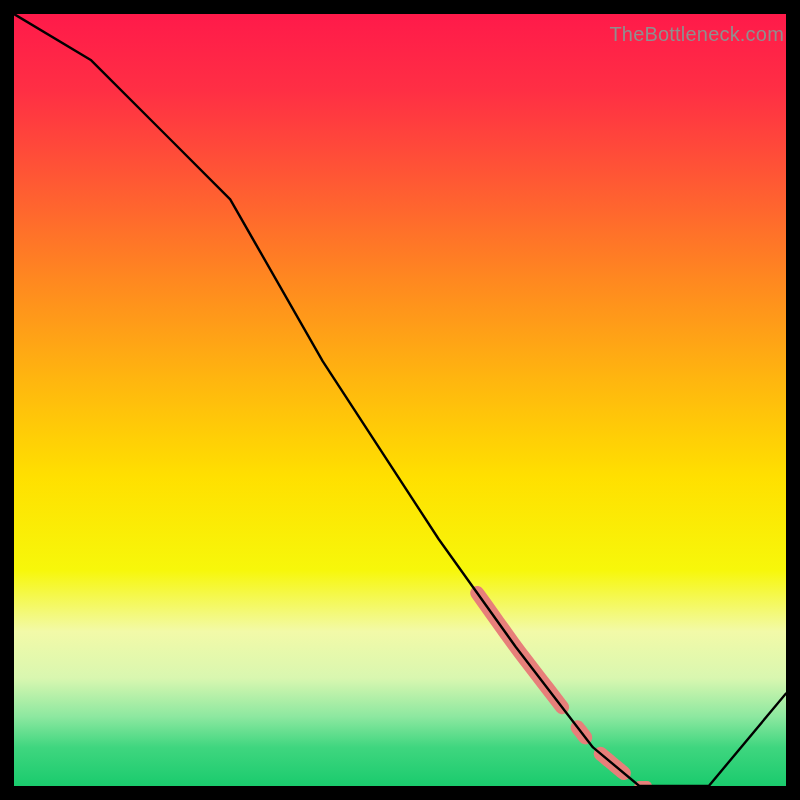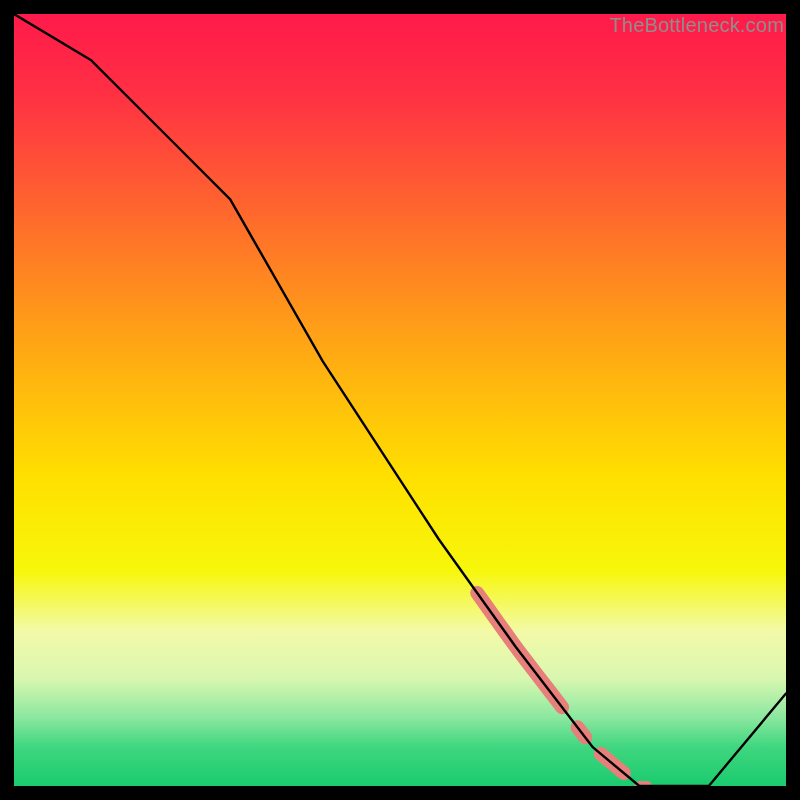--- a/index.html
+++ b/index.html
@@ -21,21 +21,21 @@
   }
   .plot {
     position: absolute;
     left: 0;
     top: 0;
     width: 772px;
     height: 772px;
   }
   .watermark {
     position: absolute;
-    top: 0px;
+    top: 9px;
     right: 2px;
     color: #8f8f8f;
     font-size: 20px;
     font-weight: 500;
     letter-spacing: 0.2px;
     user-select: none;
   }
 </style>
 </head>
 <body>

